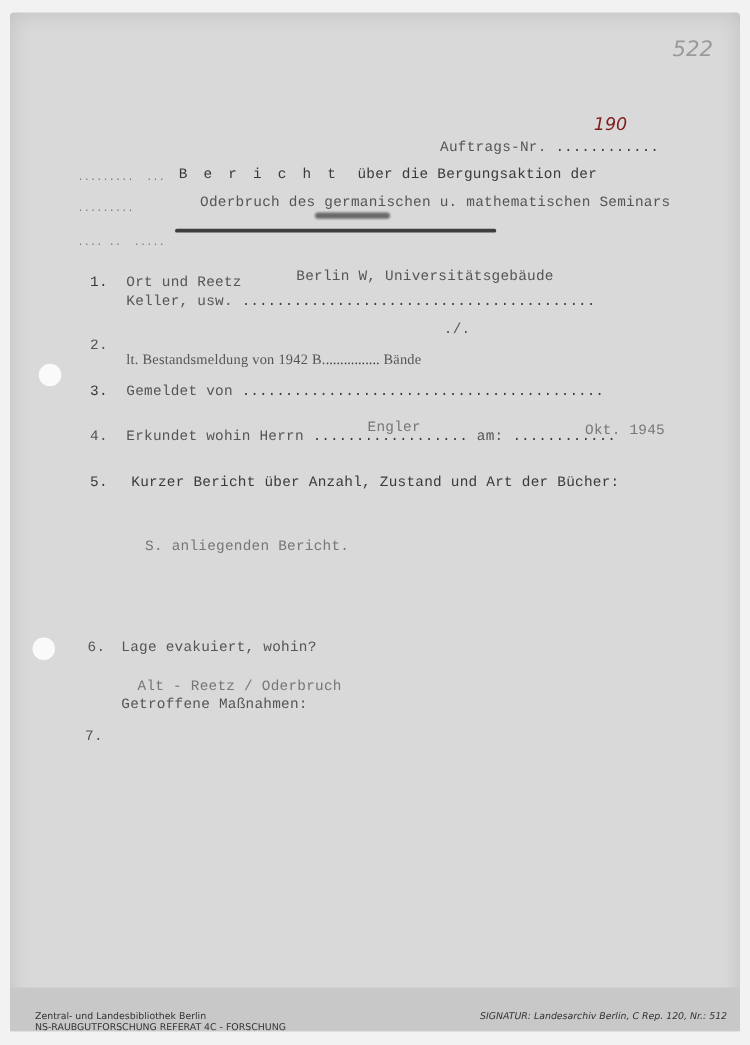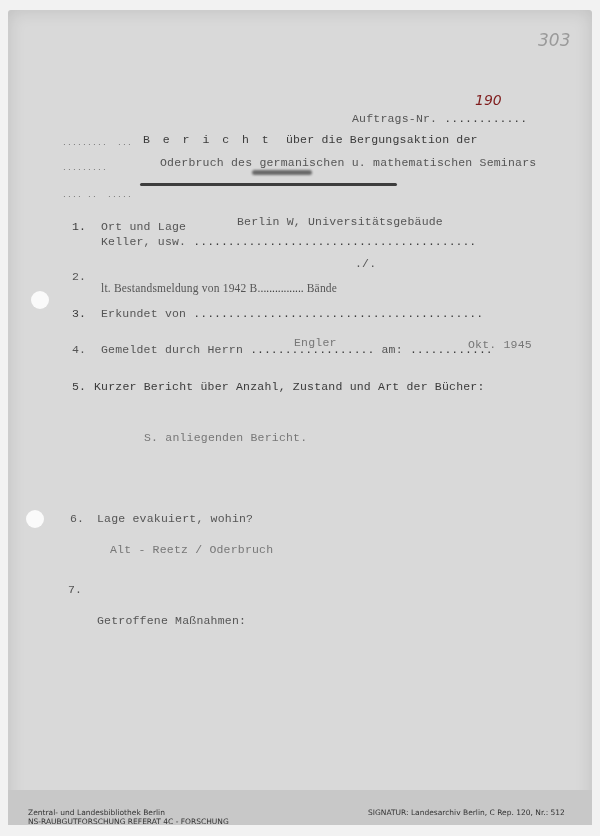--- a/index.html
+++ b/index.html
@@ -37,58 +37,58 @@
   </style>
 </head>
 <body>
 
 <div class="page"></div>
 <div class="bottom-band"></div>
 
 <div class="hole" style="left:31px; top:291px;"></div>
 <div class="hole" style="left:26px; top:510px;"></div>
 
-<div class="hand" style="left:538px; top:30px; font-size:17px;">303</div>
+<div class="hand" style="left:538px; top:30px; font-size:17px;">522</div>
 <div class="hand" style="left:475px; top:92px; font-size:14px; color:#7f1d1d;">190</div>
 
 <div class="typed" style="left:352px; top:112px;"><span>Auftrags-Nr.</span> <span class="dots">............</span></div>
 
 <div class="typed" style="left:143px; top:133px; color:#3a3a3a;"><span style="letter-spacing:3px;">B e r i c h t</span>  <span>über die Bergungsaktion der</span></div>
 <div class="typed light" style="left:62px; top:138px; font-size:8px;">.........  ...</div>
 <div class="typed" style="left:160px; top:156px;">Oderbruch des germanischen u. mathematischen Seminars</div>
 <div class="typed light" style="left:62px; top:163px; font-size:8px;">.........</div>
 <div class="smudge"></div>
 <div class="strike"></div>
 <div class="typed light" style="left:62px; top:190px; font-size:8px;">.... ..  .....</div>
 
 <div class="typed" style="left:72px; top:220px; color:#3a3a3a;">1.</div>
-<div class="typed" style="left:101px; top:220px;">Ort und Lage</div>
+<div class="typed" style="left:101px; top:220px;">Ort und Reetz</div>
 <div class="typed" style="left:237px; top:215px;">Berlin W, Universitätsgebäude</div>
 <div class="typed" style="left:101px; top:235px;"><span>Keller, usw.</span> <span class="dots">.........................................</span></div>
 
 <div class="typed" style="left:72px; top:270px;">2.</div>
 <div class="typed" style="left:101px; top:282px;font-family:Liberation Serif, serif;"><span>lt. Bestandsmeldung von 1942 B.</span><span class="dots">...............</span> <span>Bände</span></div>
 <div class="typed" style="left:355px; top:257px;">./.</div>
 
 <div class="typed" style="left:72px; top:307px; color:#3a3a3a;">3.</div>
-<div class="typed" style="left:101px; top:307px;"><span>Erkundet von</span> <span class="dots">..........................................</span></div>
+<div class="typed" style="left:101px; top:307px;"><span>Gemeldet von</span> <span class="dots">..........................................</span></div>
 
 <div class="typed" style="left:72px; top:343px;">4.</div>
-<div class="typed" style="left:101px; top:343px;"><span>Gemeldet durch Herrn</span> <span class="dots">..................</span> <span>am:</span> <span class="dots">............</span></div>
+<div class="typed" style="left:101px; top:343px;"><span>Erkundet wohin Herrn</span> <span class="dots">..................</span> <span>am:</span> <span class="dots">............</span></div>
 <div class="typed light" style="left:282px; top:336px;margin-left:12px;">Engler</div>
 <div class="typed light" style="left:468px; top:338px;">Okt. 1945</div>
 
 <div class="typed" style="left:72px; top:380px; color:#3a3a3a;">5.</div>
-<div class="typed" style="left:94px; top:380px; color:#3a3a3a;">Kurzer Bericht über Anzahl, Zustand und Art der Bücher:</div>
-<div class="typed light" style="left:116px; top:431px;margin-left:28px;">S. anliegenden Bericht.</div>
+<div class="typed" style="left:105px; top:380px; color:#3a3a3a;">Kurzer Bericht über Anzahl, Zustand und Art der Bücher:</div>
+<div class="typed light" style="left:116px; top:431px;">S. anliegenden Bericht.</div>
 
 <div class="typed" style="left:70px; top:512px;">6.</div>
 <div class="typed" style="left:97px; top:512px;">Lage evakuiert, wohin?</div>
 <div class="typed light" style="left:110px; top:543px;">Alt - Reetz / Oderbruch</div>
 
 <div class="typed" style="left:68px; top:583px;">7.</div>
-<div class="typed" style="left:97px; top:614px;">Getroffene Maßnahmen:</div>
+<div class="typed" style="left:97px; top:557px;">Getroffene Maßnahmen:</div>
 
 <div class="footer" style="left:28px; top:808px;">
   <div>Zentral- und Landesbibliothek Berlin</div>
   <div>NS-RAUBGUTFORSCHUNG REFERAT 4C - FORSCHUNG</div>
 </div>
-<div class="footer" style="left:368px; top:808px;">SIGNATUR: Landesarchiv Berlin, C Rep. 120, Nr.: 512</div>
+<div class="footer" style="left:384px; top:808px;font-style:italic;">SIGNATUR: Landesarchiv Berlin, C Rep. 120, Nr.: 512</div>
 
 </body></html>

